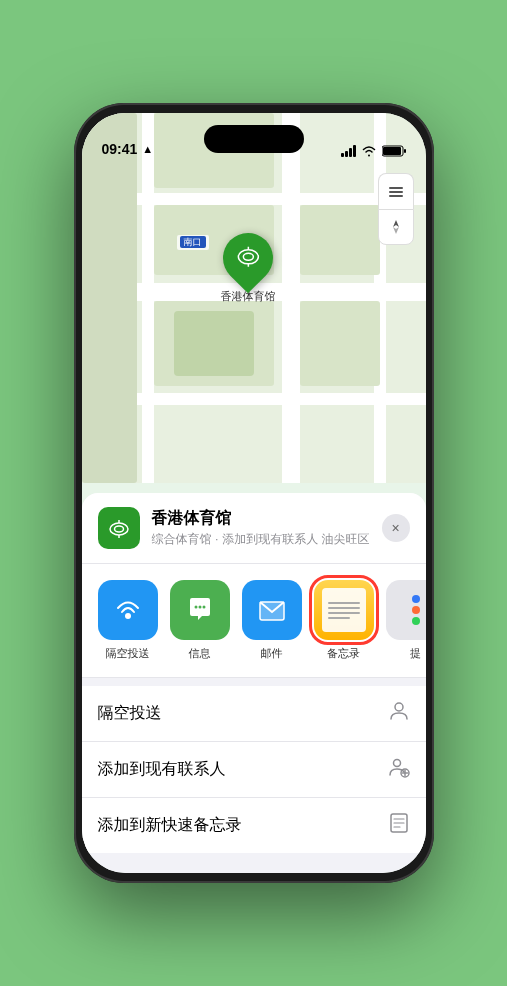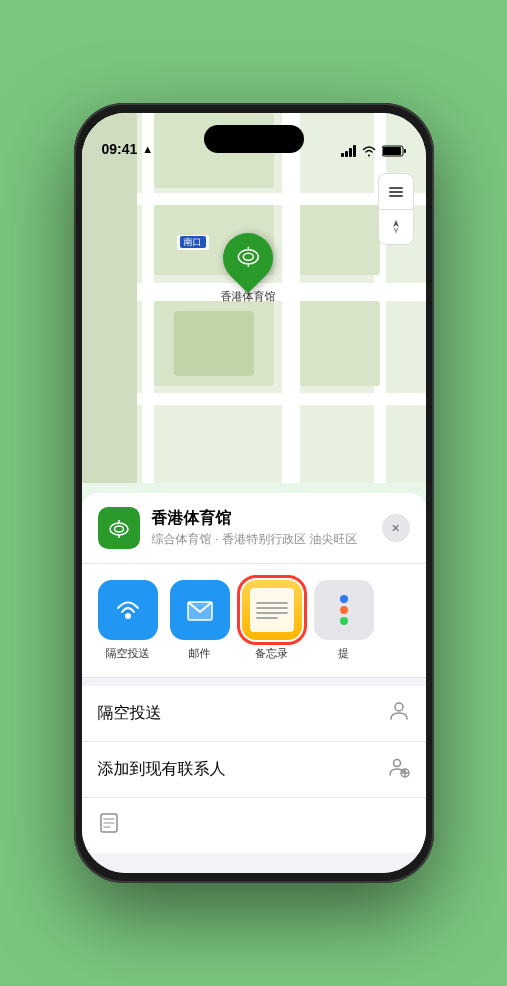--- a/index.html
+++ b/index.html
@@ -452,40 +452,51 @@
         <div class="venue-icon">
           <svg width="24" height="24" viewBox="0 0 24 24">
             <ellipse cx="12" cy="13" rx="9" ry="6" stroke="white" stroke-width="1.5" fill="none"></ellipse>
             <ellipse cx="12" cy="13" rx="4.5" ry="3" stroke="white" stroke-width="1.5" fill="none"></ellipse>
             <line x1="12" y1="7" x2="12" y2="4" stroke="white" stroke-width="1.5"></line>
             <line x1="12" y1="19" x2="12" y2="22" stroke="white" stroke-width="1.5"></line>
           </svg>
         </div>
         <div class="venue-info">
           <div class="venue-name">香港体育馆</div>
-          <div class="venue-desc">综合体育馆 · 香港特别行政区 油尖旺区</div>
+          <div class="venue-desc">综合体育馆 · 添加到现有联系人 油尖旺区</div>
         </div>
         <div class="close-btn">
           <span>×</span>
         </div>
       </div>
 
       <div class="share-row">
 
         <div class="share-item">
           <div class="share-icon-wrap airdrop">
             <svg width="32" height="32" viewBox="0 0 32 32">
               <circle cx="16" cy="22" r="3" fill="white"></circle>
               <path d="M10 18 Q16 10 22 18" stroke="white" stroke-width="2" fill="none" stroke-linecap="round"></path>
               <path d="M6 14 Q16 3 26 14" stroke="white" stroke-width="2" fill="none" stroke-linecap="round"></path>
             </svg>
           </div>
           <span class="share-label">隔空投送</span>
         </div>
 
+        <div class="share-item">
+          <div class="share-icon-wrap messages">
+            <svg width="32" height="32" viewBox="0 0 32 32">
+              <path d="M6 6 Q6 4 8 4 L24 4 Q26 4 26 6 L26 20 Q26 22 24 22 L18 22 L14 26 L14 22 L8 22 Q6 22 6 20 Z" fill="white"></path>
+              <circle cx="12" cy="13" r="1.5" fill="#4CAF50"></circle>
+              <circle cx="16" cy="13" r="1.5" fill="#4CAF50"></circle>
+              <circle cx="20" cy="13" r="1.5" fill="#4CAF50"></circle>
+            </svg>
+          </div>
+          <span class="share-label">信息</span>
+        </div>
 
         <div class="share-item">
           <div class="share-icon-wrap mail">
             <svg width="32" height="32" viewBox="0 0 32 32">
               <rect x="4" y="8" width="24" height="18" rx="2" fill="white" opacity="0.3"></rect>
               <path d="M4 8 L16 18 L28 8" stroke="white" stroke-width="2" fill="none"></path>
               <rect x="4" y="8" width="24" height="18" rx="2" stroke="white" stroke-width="1.5" fill="none"></rect>
             </svg>
           </div>
           <span class="share-label">邮件</span>
@@ -535,20 +546,21 @@
               <circle cx="9" cy="7" r="3.5" stroke="#8e8e93" stroke-width="1.5" fill="none"></circle>
               <path d="M2 19 Q2 13 9 13 Q14 13 16 16" stroke="#8e8e93" stroke-width="1.5" fill="none" stroke-linecap="round"></path>
               <circle cx="17" cy="17" r="4" stroke="#8e8e93" stroke-width="1.5" fill="none"></circle>
               <line x1="17" y1="14.5" x2="17" y2="19.5" stroke="#8e8e93" stroke-width="1.5" stroke-linecap="round"></line>
               <line x1="14.5" y1="17" x2="19.5" y2="17" stroke="#8e8e93" stroke-width="1.5" stroke-linecap="round"></line>
             </svg>
           </span>
         </div>
 
         <div class="action-item">
+          <span class="action-label">添加到新快速备忘录</span>
           <span class="action-icon">
             <svg width="22" height="22" viewBox="0 0 22 22">
               <rect x="3" y="2" width="16" height="18" rx="2" stroke="#8e8e93" stroke-width="1.5" fill="none"></rect>
               <line x1="6" y1="7" x2="16" y2="7" stroke="#8e8e93" stroke-width="1.2" stroke-linecap="round"></line>
               <line x1="6" y1="11" x2="16" y2="11" stroke="#8e8e93" stroke-width="1.2" stroke-linecap="round"></line>
               <line x1="6" y1="15" x2="12" y2="15" stroke="#8e8e93" stroke-width="1.2" stroke-linecap="round"></line>
             </svg>
           </span>
         </div>
 

